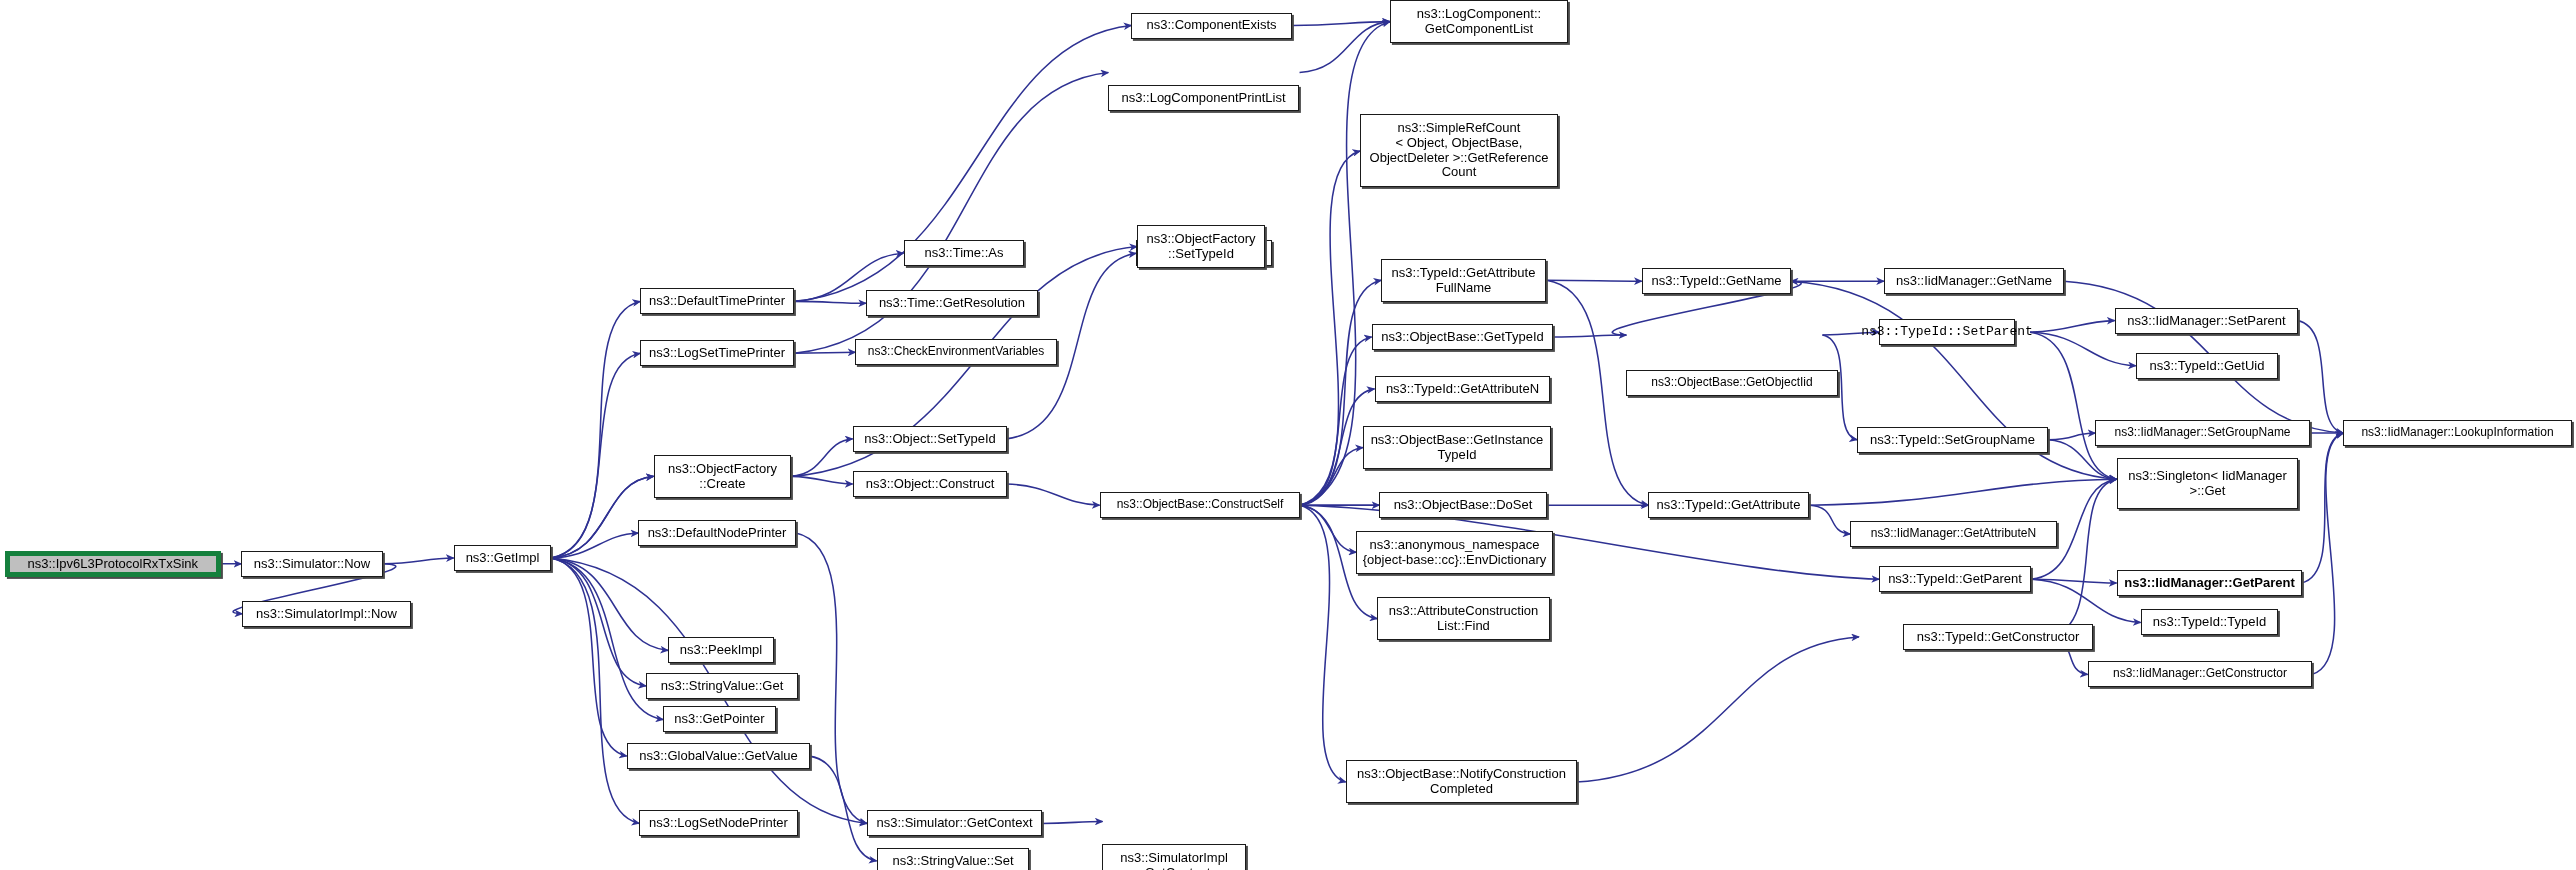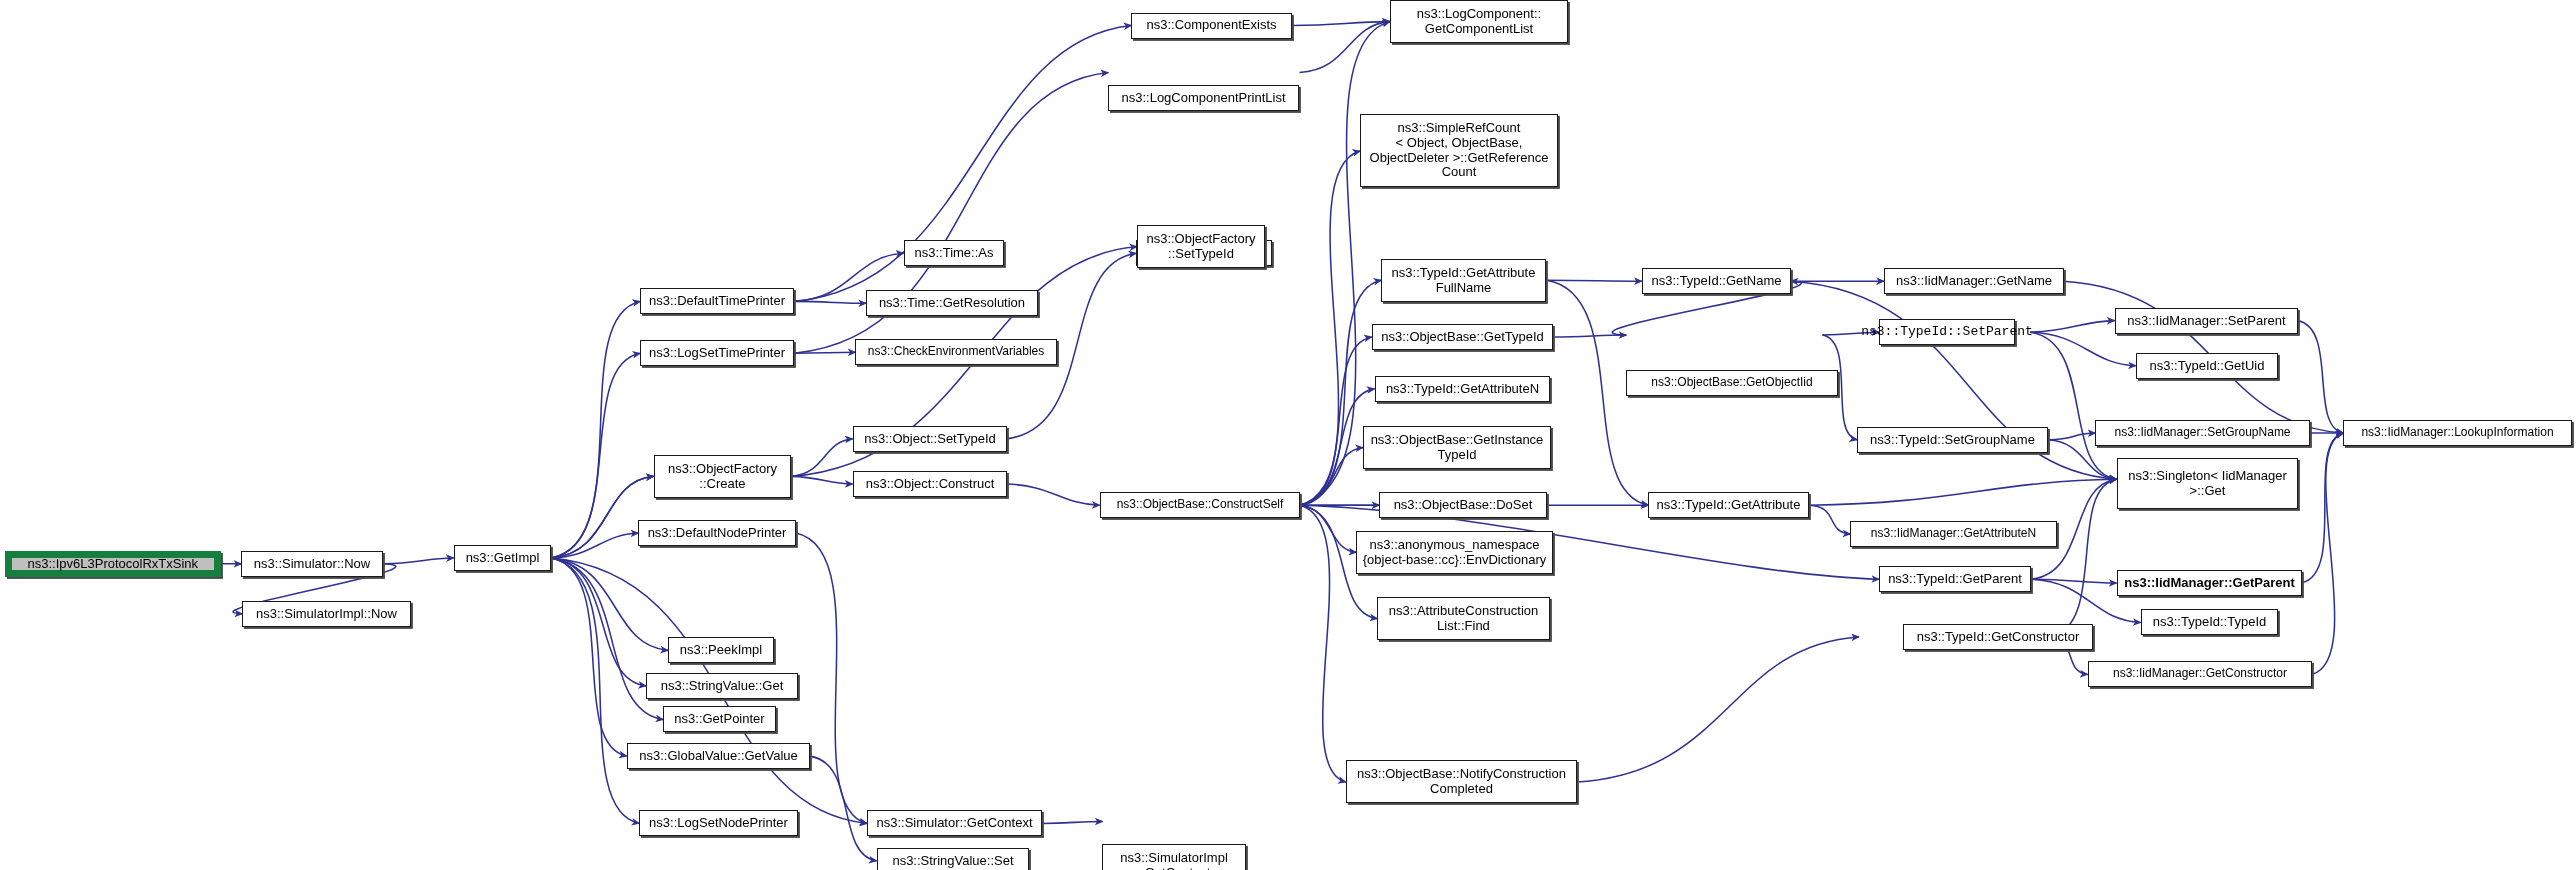--- a/index.html
+++ b/index.html
@@ -3,21 +3,21 @@
 <meta charset="utf-8">
 <style>
   html,body{margin:0;padding:0;background:#ffffff;}
   #canvas{position:relative;width:2576px;height:871px;background:#ffffff;
           font-family:"Liberation Sans","DejaVu Sans",sans-serif;}
   svg#edges{position:absolute;left:0;top:0;width:2576px;height:871px;}
   .node{position:absolute;box-sizing:border-box;border:1px solid #1a1a1a;
         background:#ffffff;color:#000000;display:flex;align-items:center;
         justify-content:center;text-align:center;line-height:1.12;
         font-size:13px;white-space:pre-line;padding:1px 3.8px;}
-  .node.root{background:#bfbfbf;border:7px solid #15803d;}
+  .node.root{background:#bfbfbf;border:5px solid #15803d;}
   .node.shadow{box-shadow:1.9px 1.9px 0 0 #4a4a4a;}
 </style>
 </head>
 <body>
 
 <div id="canvas">
   <svg id="edges" viewBox="0 0 2680 906" preserveAspectRatio="none">
     <defs>
       <marker id="arrow" markerWidth="9" markerHeight="8" refX="8" refY="4" orient="auto" markerUnits="userSpaceOnUse">
         <path d="M0,0 L9,4 L0,8 L2.4,4 Z" fill="#2e3192"></path>
@@ -93,21 +93,21 @@
         <path d="M 573 580.5 C 636.45 575.4, 626.0675 500.6, 680 495.5" marker-end="url(#arrow)"></path>
       </g>
   </svg>
   <div id="node-layer">
       <div class="node shadow root" style="left: 4.8px; top: 551px; width: 216px; height: 26px;">ns3::Ipv6L3ProtocolRxTxSink</div>
       <div class="node shadow" style="left: 241px; top: 551px; width: 142px; height: 26px;">ns3::Simulator::Now</div>
       <div class="node shadow" style="left: 242px; top: 601px; width: 169px; height: 26px;">ns3::SimulatorImpl::Now</div>
       <div class="node shadow" style="left: 454px; top: 545px; width: 97px; height: 26px;">ns3::GetImpl</div>
       <div class="node shadow" style="left: 640px; top: 288px; width: 154px; height: 26px;">ns3::DefaultTimePrinter</div>
       <div class="node shadow" style="left: 640px; top: 340px; width: 154px; height: 26px;">ns3::LogSetTimePrinter</div>
-      <div class="node shadow" style="left: 904px; top: 240px; width: 100px; height: 26px;">ns3::Time::As</div>
+      <div class="node shadow" style="left: 904px; top: 240px; width: 120px; height: 26px;">ns3::Time::As</div>
       <div class="node shadow" style="left: 866px; top: 290px; width: 172px; height: 26px;">ns3::Time::GetResolution</div>
       <div class="node shadow" style="left: 855px; top: 339px; width: 202px; height: 26px; font-size: 12px;">ns3::CheckEnvironmentVariables</div>
       <div class="node shadow" style="left: 654px; top: 455px; width: 137px; height: 43px;">ns3::ObjectFactory
 ::Create</div>
       <div class="node shadow" style="left: 853px; top: 426px; width: 154px; height: 26px;">ns3::Object::SetTypeId</div>
       <div class="node shadow" style="left: 853px; top: 471px; width: 154px; height: 26px;">ns3::Object::Construct</div>
       <div class="node shadow" style="left: 1136px; top: 240px; width: 136px; height: 26px;">ns3::Object::Check</div>
       <div class="node shadow" style="left: 1100px; top: 492px; width: 200px; height: 26px; font-size: 12px;">ns3::ObjectBase::ConstructSelf</div>
       <div class="node shadow" style="left: 638px; top: 520px; width: 158px; height: 26px;">ns3::DefaultNodePrinter</div>
       <div class="node shadow" style="left: 668px; top: 637px; width: 106px; height: 26px;">ns3::PeekImpl</div>

